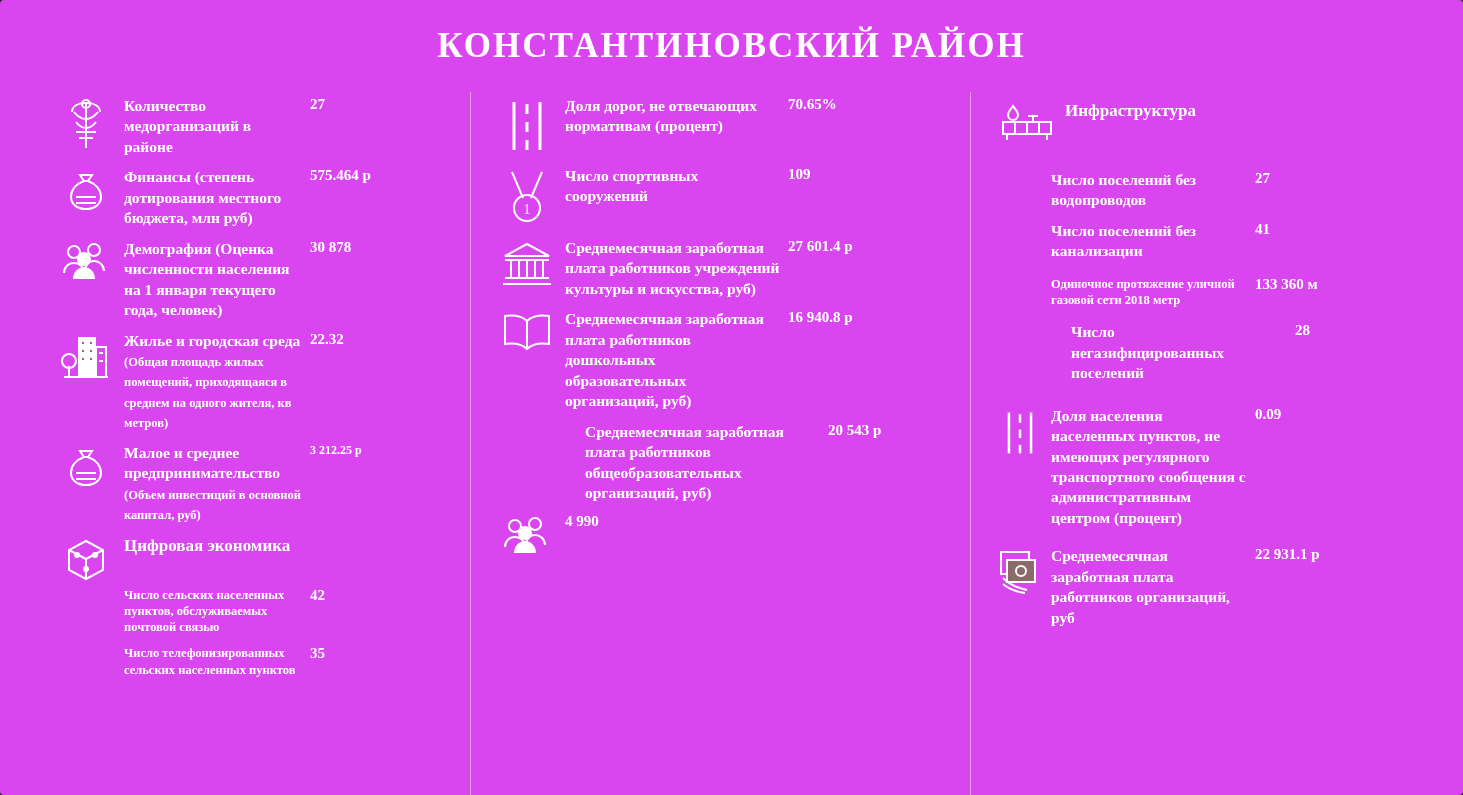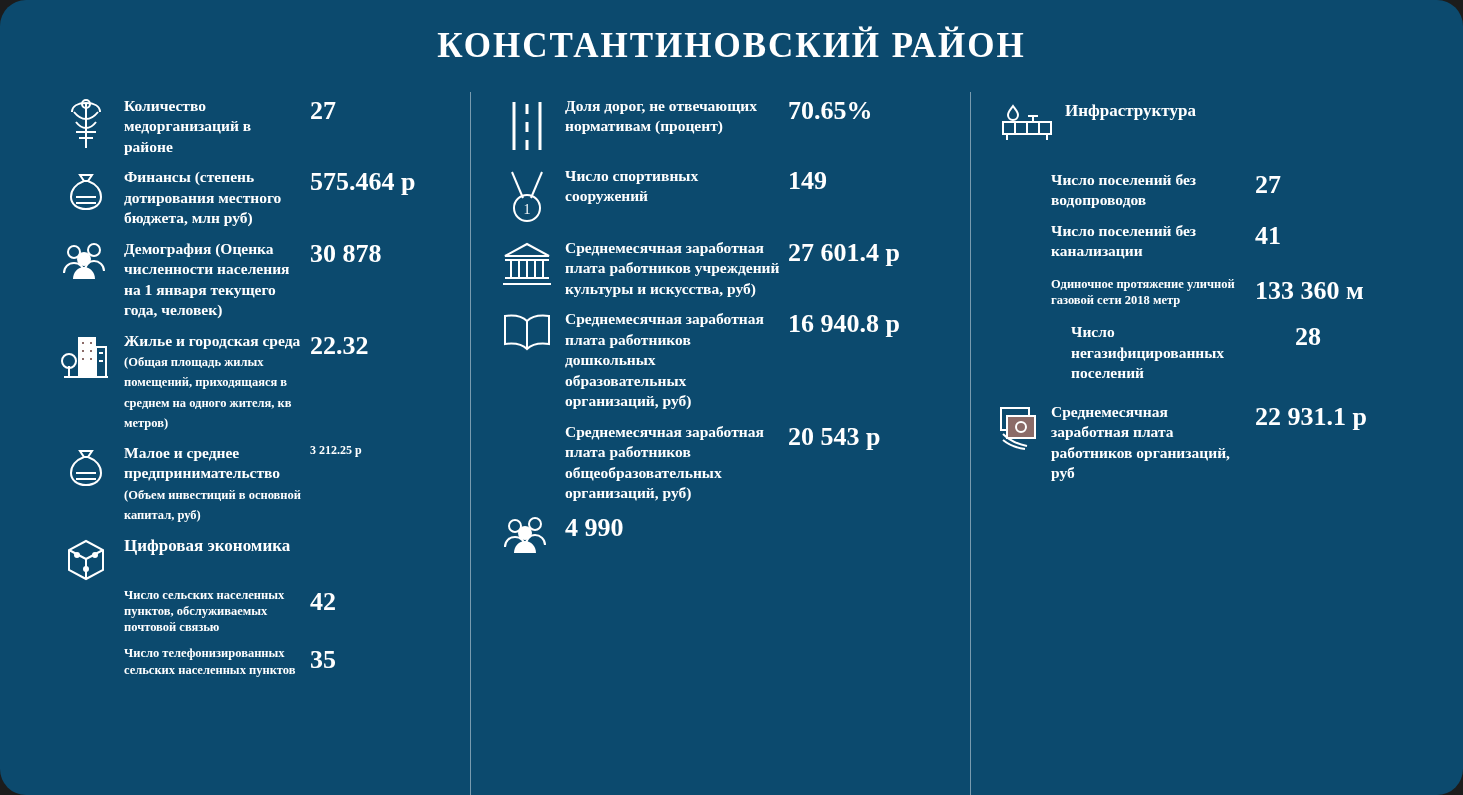--- a/index.html
+++ b/index.html
@@ -4,22 +4,22 @@
 <style>
   html, body {
     margin: 0;
     padding: 0;
     background: #1c1c1c;
   }
   #page {
     position: relative;
     width: 1463px;
     height: 795px;
-    background: #0c4a6e;
-    border-radius: 26px;
+    background: #d946ef;
+    border-radius: 4px;
     overflow: hidden;
     font-family: "Liberation Serif", serif;
     color: #ffffff;
     box-sizing: border-box;
   }
   #title {
     text-align: center;
     font-size: 35px;
     font-weight: bold;
     letter-spacing: 2px;
@@ -68,21 +68,21 @@
     font-weight: bold;
     display: inline;
   }
   .label.small-only {
     font-size: 12.5px;
     line-height: 1.3;
   }
   .value {
     width: 150px;
     min-width: 150px;
-    font-size: 26px;
+    font-size: 15px;
     font-weight: bold;
     text-align: left;
   }
   .value.sm { font-size: 12px; }
   .col-2 .label { width: 215px; flex: none; }
   .col-2 .value { width: 140px; min-width: 140px; }
   .col-3 .label { width: 196px; flex: none; }
   .col-3 .value { width: 130px; min-width: 130px; }
   .head-row .label {
     font-size: 17px;
@@ -236,21 +236,21 @@
       <div class="row" style="margin-top:12px;">
         <div class="icon-cell">
           <svg width="46" height="56" viewBox="0 0 46 56" fill="none" stroke="#fff" stroke-width="2">
             <path d="M8 4 L19 30"></path>
             <path d="M38 4 L27 30"></path>
             <circle cx="23" cy="40" r="13"></circle>
             <text x="23" y="46" font-size="14" fill="#fff" stroke="none" text-anchor="middle" font-family="Liberation Serif, serif">1</text>
           </svg>
         </div>
         <div class="label">Число спортивных сооружений</div>
-        <div class="value">149</div>
+        <div class="value">109</div>
       </div>
 
       <div class="row" style="margin-top:14px;">
         <div class="icon-cell">
           <svg width="52" height="48" viewBox="0 0 52 48" fill="none" stroke="#fff" stroke-width="2">
             <path d="M4 16 L26 4 L48 16 Z"></path>
             <line x1="4" y1="20" x2="48" y2="20"></line>
             <line x1="10" y1="20" x2="10" y2="38"></line>
             <line x1="18" y1="20" x2="18" y2="38"></line>
             <line x1="26" y1="20" x2="26" y2="38"></line>
@@ -268,21 +268,21 @@
         <div class="icon-cell">
           <svg width="52" height="42" viewBox="0 0 52 42" fill="none" stroke="#fff" stroke-width="2">
             <path d="M26 10c-6-6-14-6-22-5v28c8-1 16-1 22 5 6-6 14-6 22-5V5c-8-1-16-1-22 5z"></path>
             <line x1="26" y1="10" x2="26" y2="38"></line>
           </svg>
         </div>
         <div class="label">Среднемесячная заработная плата работников дошкольных образовательных организаций, руб)</div>
         <div class="value">16 940.8 р</div>
       </div>
 
-      <div class="row" style="margin-top:8px;">
+      <div class="row" style="margin-top:8px;gap:20px;">
         <div class="icon-cell"></div>
         <div class="label">Среднемесячная заработная плата работников общеобразовательных организаций, руб)</div>
         <div class="value">20 543 р</div>
       </div>
 
       <div class="row" style="margin-top:6px;">
         <div class="icon-cell">
           <svg width="50" height="40" viewBox="0 0 50 40" fill="none" stroke="#fff" stroke-width="2">
             <circle cx="13" cy="11" r="6"></circle>
             <path d="M3 32c0-6 4.5-10 10-10s10 4 10 10"></path>
@@ -334,20 +334,33 @@
         <div class="label small-only">Одиночное протяжение уличной газовой сети 2018 метр</div>
         <div class="value">133 360 м</div>
       </div>
 
       <div class="row" style="margin-top:14px;gap:20px;">
         <div class="icon-cell narrow"></div>
         <div class="label">Число негазифицированных поселений</div>
         <div class="value">28</div>
       </div>
 
+      <div class="row" style="margin-top:22px;">
+        <div class="icon-cell narrow">
+          <svg width="34" height="50" viewBox="0 0 40 56" fill="none" stroke="#fff" stroke-width="3">
+            <line x1="7" y1="4" x2="7" y2="52"></line>
+            <line x1="33" y1="4" x2="33" y2="52"></line>
+            <line x1="20" y1="6" x2="20" y2="16"></line>
+            <line x1="20" y1="24" x2="20" y2="34"></line>
+            <line x1="20" y1="42" x2="20" y2="52"></line>
+          </svg>
+        </div>
+        <div class="label">Доля населения населенных пунктов, не имеющих регулярного транспортного сообщения с административным центром (процент)</div>
+        <div class="value">0.09</div>
+      </div>
 
       <div class="row" style="margin-top:18px;">
         <div class="icon-cell narrow">
           <svg width="50" height="46" viewBox="0 0 50 46" fill="none" stroke="#fff" stroke-width="2">
             <rect x="6" y="4" width="28" height="22"></rect>
             <rect x="12" y="12" width="28" height="22" fill="#8b6b68"></rect>
             <circle cx="26" cy="23" r="5"></circle>
             <path d="M8 30c6 6 14 10 24 12" stroke-width="2"></path>
             <path d="M8 36c6 5 14 8 22 9" stroke-width="2"></path>
           </svg>

